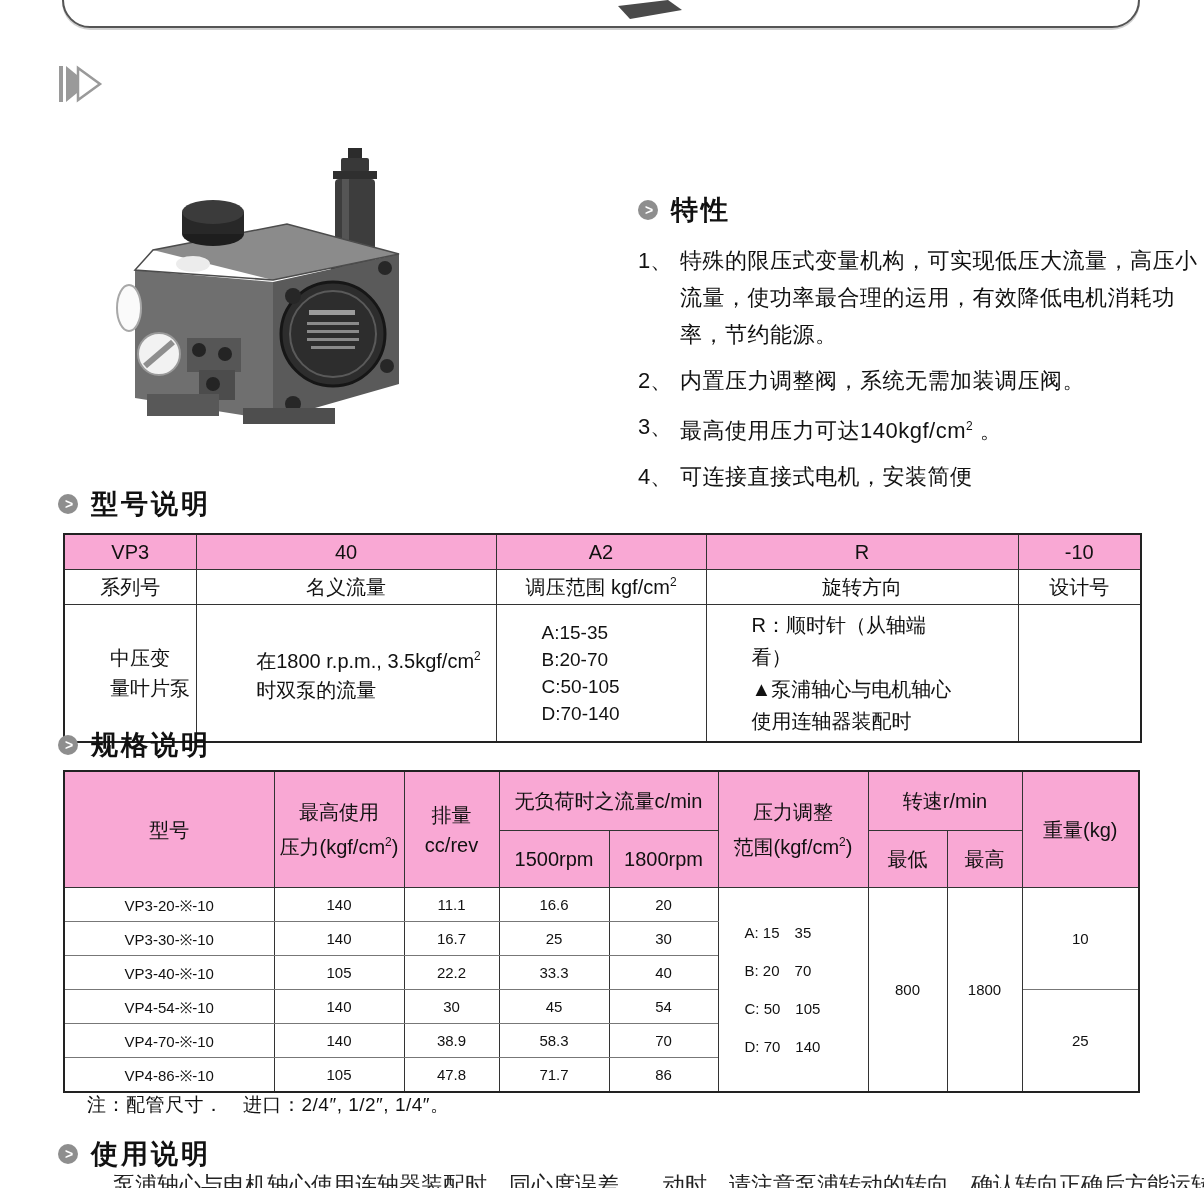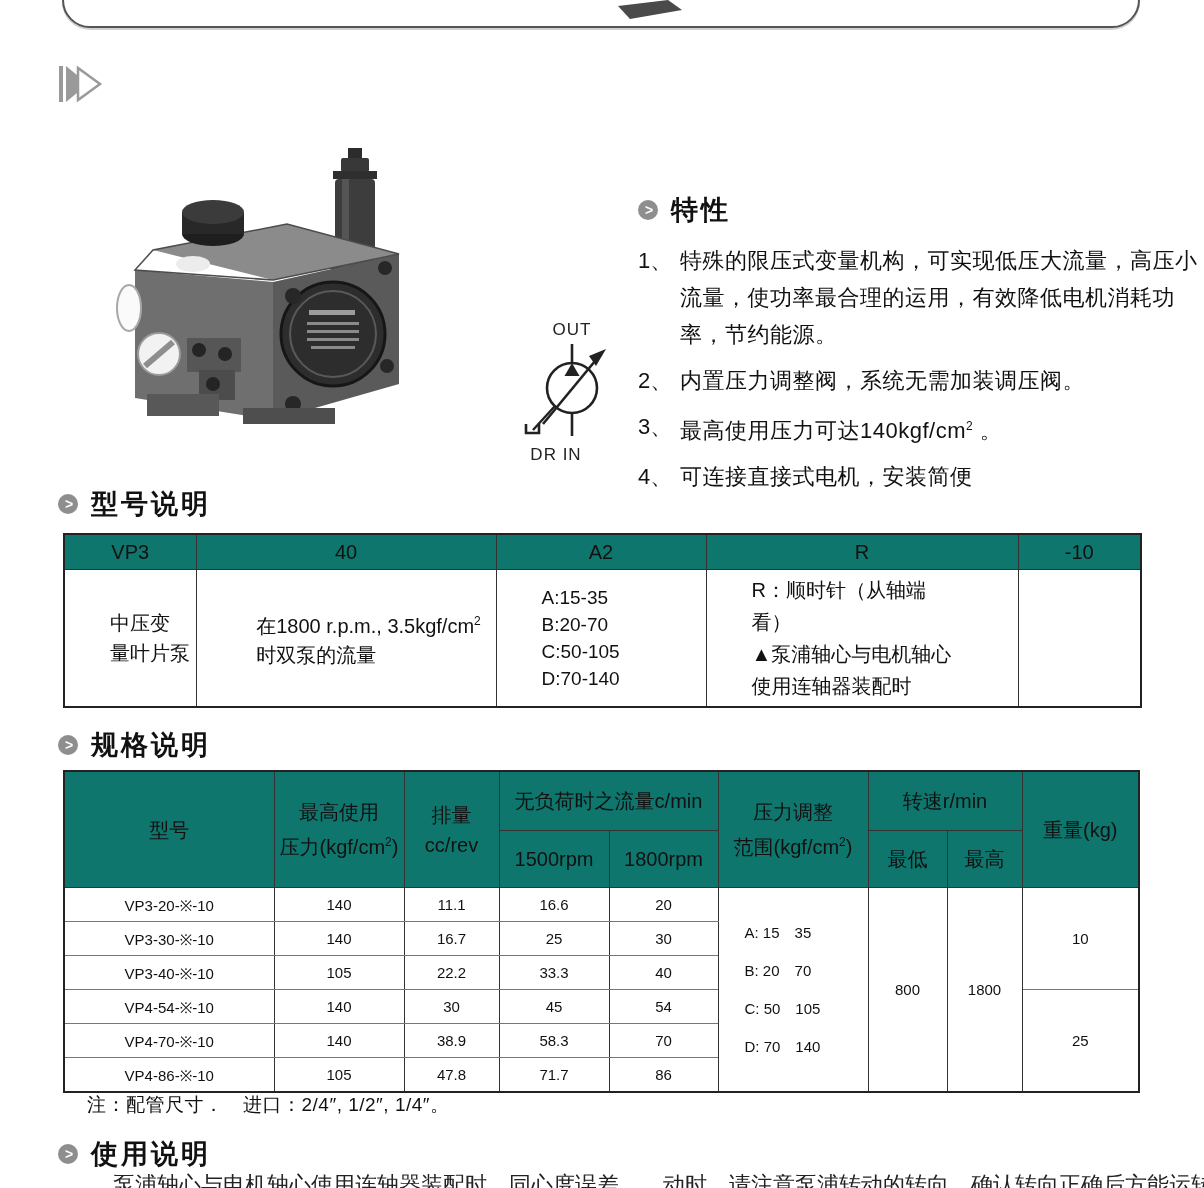--- a/index.html
+++ b/index.html
@@ -54,21 +54,21 @@
   .model-head{position:absolute;left:58px;top:486px;}
   .spec-head{position:absolute;left:58px;top:727px;}
   .usage-head{position:absolute;left:58px;top:1136px;}
 
   
   table{border-collapse:collapse;table-layout:fixed;}
   th,td{border:1px solid #333;font-weight:normal;text-align:center;vertical-align:middle;
         font-size:20px;padding:0;overflow:hidden;}
   .model-table{position:absolute;left:63px;top:533px;width:1077px;border:2px solid #222;}
   .spec-table{position:absolute;left:63px;top:770px;width:1077px;border:2px solid #222;}
-  .gray{background:#0f766e;margin-top:42px;}
+  .gray{background:#f9a8d4;margin-top:42px;}
   .prewrap{white-space:pre-line;}
   .cell-left{text-align:left;}
   .t1-code td{height:34px;}
   .t1-label td{height:34px;}
   .t1-body td{height:112px;padding-left:45px;}
   .t1-series{padding-left:24px;line-height:30px;margin-left:43px;}
   .t1-flow{line-height:30px;}
   .t1-flow .inner{display:inline-block;text-align:left;}
   .t1-range{padding-left:56px;line-height:27px;font-size:19px;}
   .t1-rot{padding:4px 58px 4px 24px;line-height:32px;font-size:20px;margin-left:48px;}
@@ -171,34 +171,20 @@
         <span class="feat-num">3、</span>
         <span class="feat-text"><span>最高使用压力可达140kgf/cm</span><sup>2</sup><span> 。</span></span>
       </div>
       <div class="feat-item">
         <span class="feat-num">4、</span>
         <span class="feat-text">可连接直接式电机，安装简便</span>
       </div>
     </div>
   </section>
 
-  <div class="hyd">
-    <div class="hyd-out">OUT</div>
-    <svg width="120" height="96" viewBox="0 0 120 96">
-      <circle cx="60" cy="46" r="25" fill="none" stroke="#222" stroke-width="2.6"></circle>
-      <line x1="60" y1="2" x2="60" y2="22" stroke="#222" stroke-width="2.6"></line>
-      <polygon points="52.5,34 67.5,34 60,21" fill="#222"></polygon>
-      <line x1="31" y1="82" x2="88" y2="13" stroke="#222" stroke-width="2.6"></line>
-      <polygon points="94,7 77,14 84,24" fill="#222"></polygon>
-      <line x1="60" y1="71" x2="60" y2="94" stroke="#222" stroke-width="2.6"></line>
-      <line x1="43" y1="64" x2="21" y2="88" stroke="#222" stroke-width="2.4"></line>
-      <path d="M14,82 L14,91 L27,91 L27,82" fill="none" stroke="#222" stroke-width="2.6"></path>
-    </svg>
-    <div class="hyd-drin">DR IN</div>
-  </div>
 
   <div class="sec-head model-head">
     <span class="bullet">&gt;</span>
     <span>型号说明</span>
   </div>
 
   <table class="model-table">
     <colgroup>
         <col style="width:132px">
         <col style="width:300px">
@@ -206,20 +192,27 @@
         <col style="width:312px">
         <col style="width:123px">
       </colgroup>
     <tbody>
         <tr class="t1-code">
       <td class="gray">VP3</td>
       <td class="gray">40</td>
       <td class="gray">A2</td>
       <td class="gray">R</td>
       <td class="gray">-10</td>
+    </tr>
+    <tr class="t1-label">
+      <td>系列号</td>
+      <td>名义流量</td>
+      <td><span>调压范围 kgf/cm</span><sup>2</sup></td>
+      <td>旋转方向</td>
+      <td>设计号</td>
     </tr>
     <tr class="t1-body">
       <td class="t1-series cell-left prewrap">中压变
 量叶片泵</td>
       <td class="t1-flow">
         <span class="inner"><span>在1800 r.p.m., 3.5kgf/cm</span><sup>2</sup><br><span>时双泵的流量</span></span>
       </td>
       <td class="t1-range cell-left prewrap">A:15-35
 B:20-70
 C:50-105

